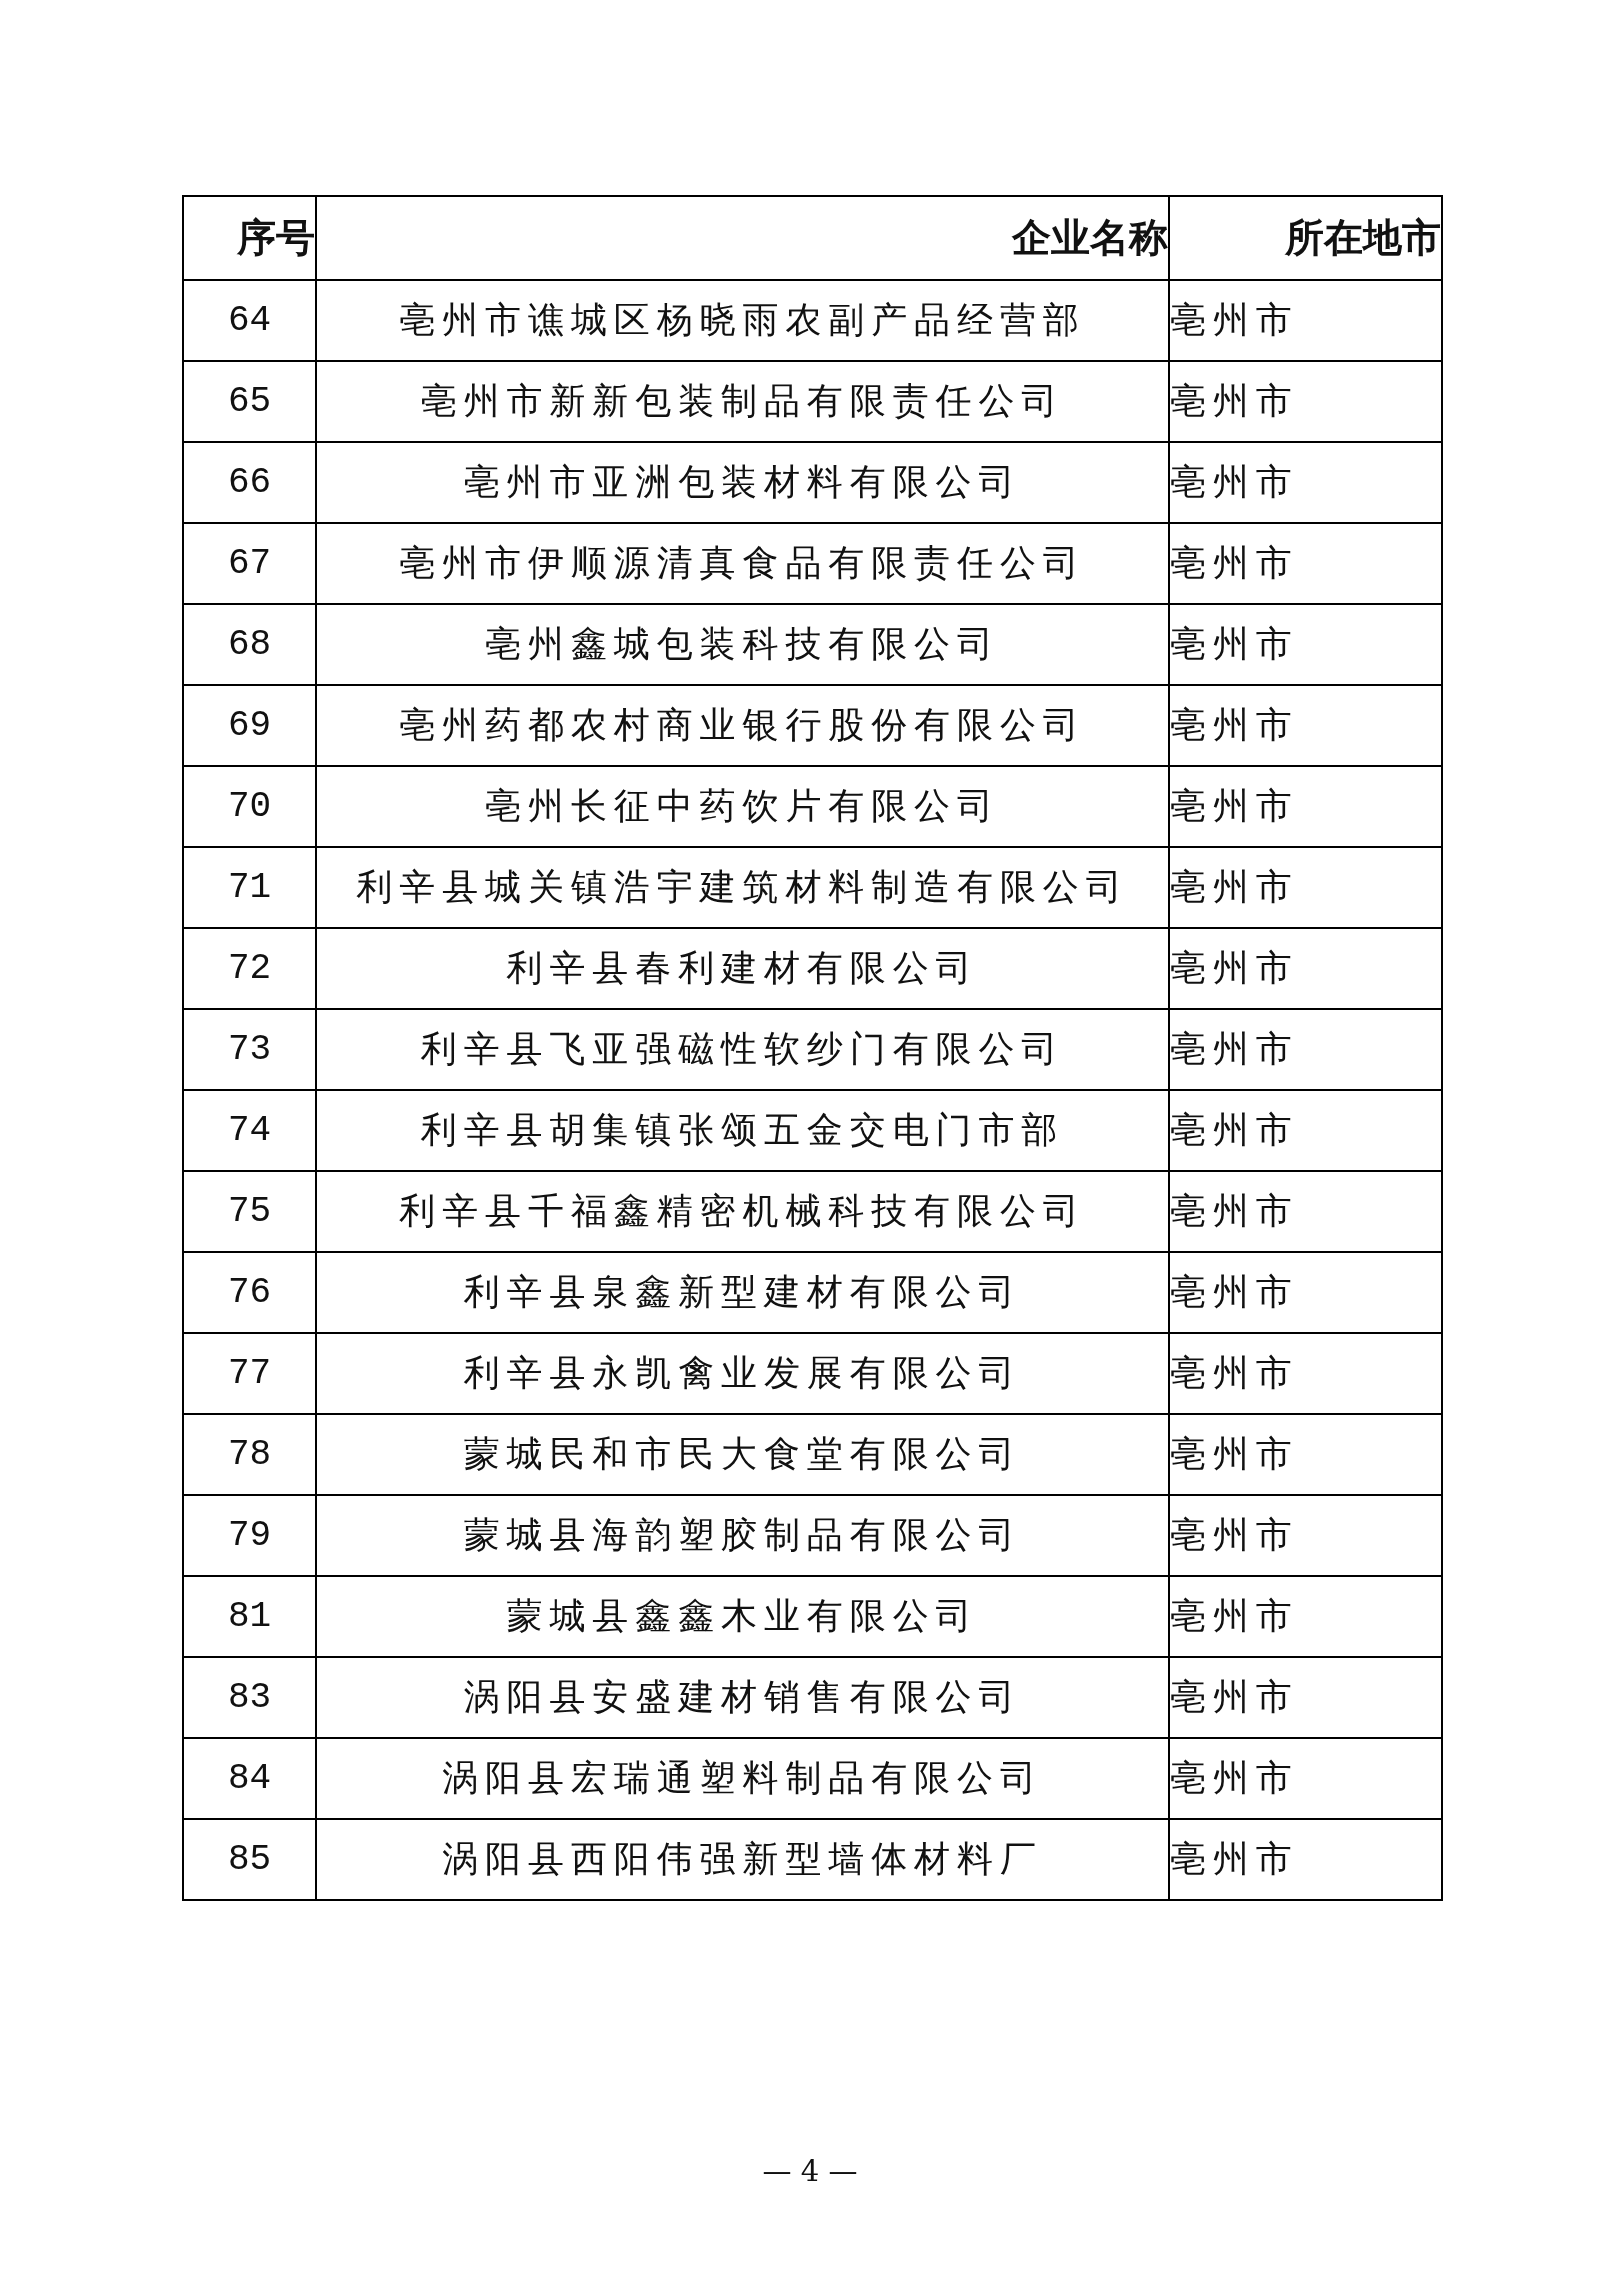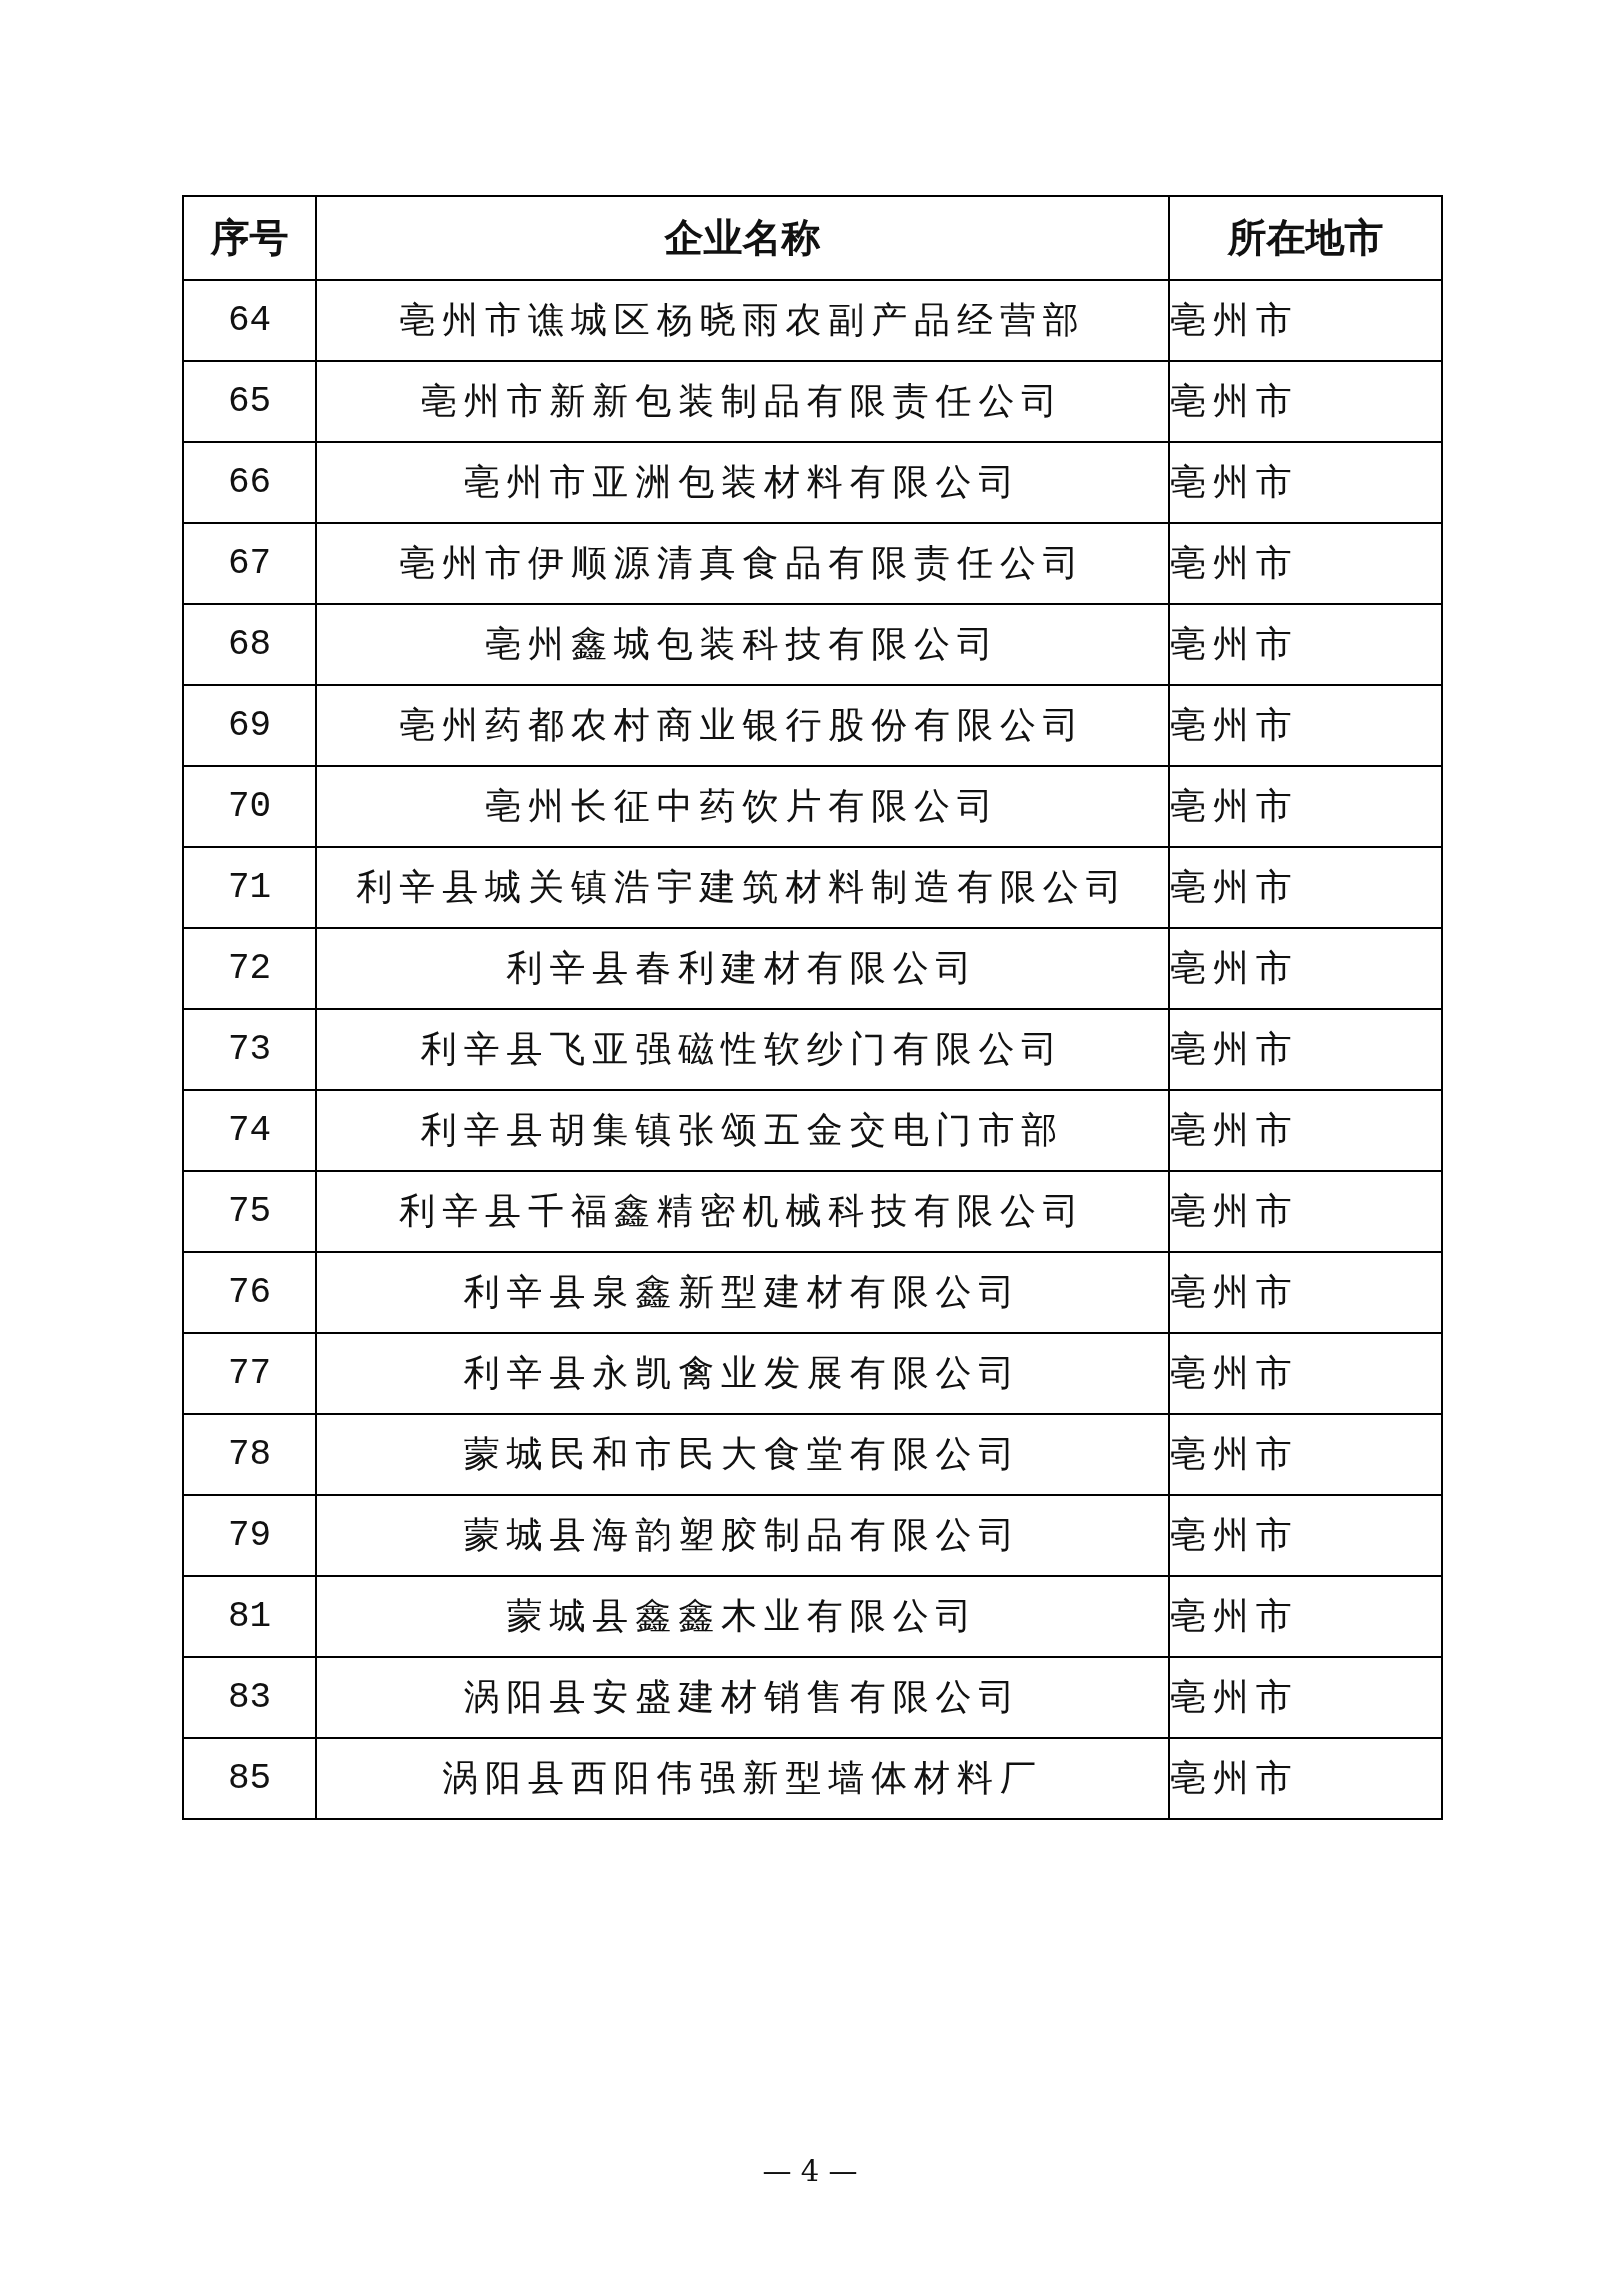--- a/index.html
+++ b/index.html
@@ -2,21 +2,21 @@
 <html><head>
 <meta charset="utf-8">
 <style>
   html, body { margin:0; padding:0; background:#ffffff; }
   body { width:1620px; height:2292px; position:relative; overflow:hidden;
          font-family: "DejaVu Sans", "Liberation Sans", sans-serif; color:#111; }
   .page { position:absolute; left:0; top:0; width:1620px; height:2292px; }
   table.list { position:absolute; left:182px; top:195px; width:1259px;
                border-collapse:collapse; table-layout:fixed; }
   table.list th, table.list td { border:2.9px solid #000; padding:0; }
-  table.list th { height:82px; font-size:39px; font-weight:bold; text-align:center;margin-top:48px; }
+  table.list th { height:82px; font-size:39px; font-weight:bold; text-align:right;margin-top:48px; }
   table.list td { height:79px; font-size:36px; font-weight:normal; }
   col.c-no { width:133px; }
   col.c-name { width:853px; }
   col.c-city { width:273px; }
   td.no { text-align:center; font-family:Liberation Mono, monospace; font-size:37px; }
   td.name { text-align:center; padding-left:11.8px; letter-spacing:6.9px; white-space:nowrap; }
   td.city { text-align:left; letter-spacing:6.9px; }
   .page-num { position:absolute; left:0; width:1620px; top:2154px; text-align:center;
               font-family:"DejaVu Serif", serif; font-size:29px; color:#111; }
 </style>
@@ -122,20 +122,25 @@
           <td class="no">81</td>
           <td class="name">蒙城县鑫鑫木业有限公司</td>
           <td class="city">亳州市</td>
         </tr>
         <tr>
           <td class="no">83</td>
           <td class="name">涡阳县安盛建材销售有限公司</td>
           <td class="city">亳州市</td>
         </tr>
         <tr>
+          <td class="no">84</td>
+          <td class="name">涡阳县宏瑞通塑料制品有限公司</td>
+          <td class="city">亳州市</td>
+        </tr>
+        <tr>
           <td class="no">85</td>
           <td class="name">涡阳县西阳伟强新型墙体材料厂</td>
           <td class="city">亳州市</td>
         </tr>
       </tbody>
   </table>
 
   <div class="page-num">— 4 —</div>
 </div>
 

